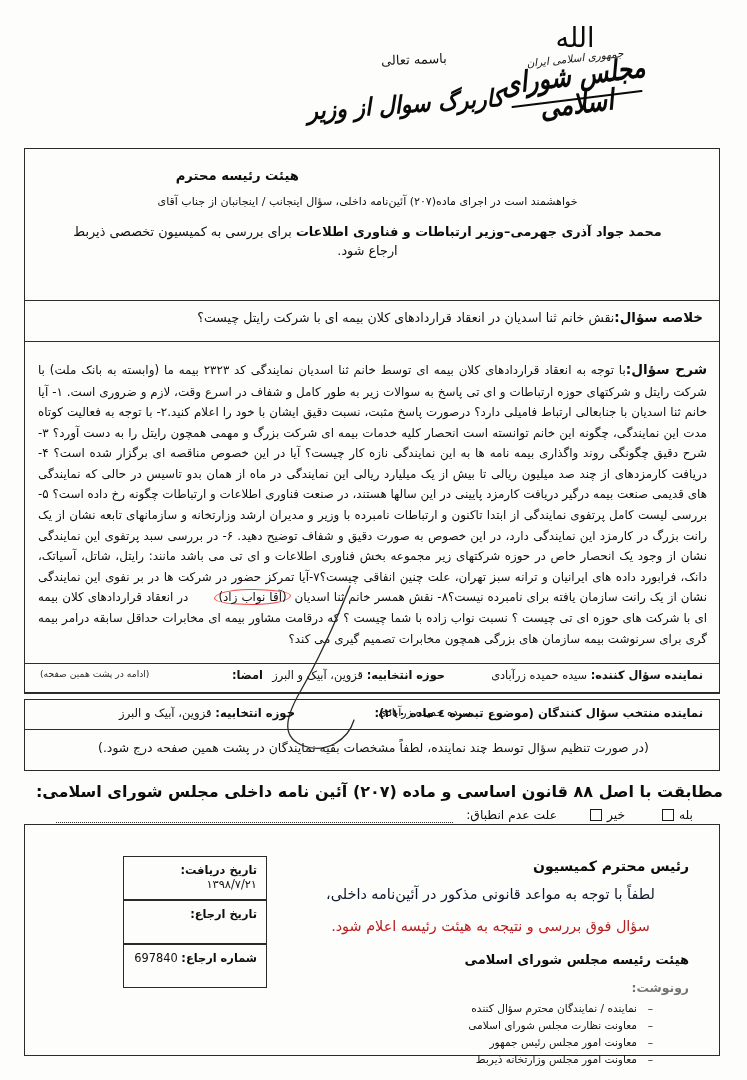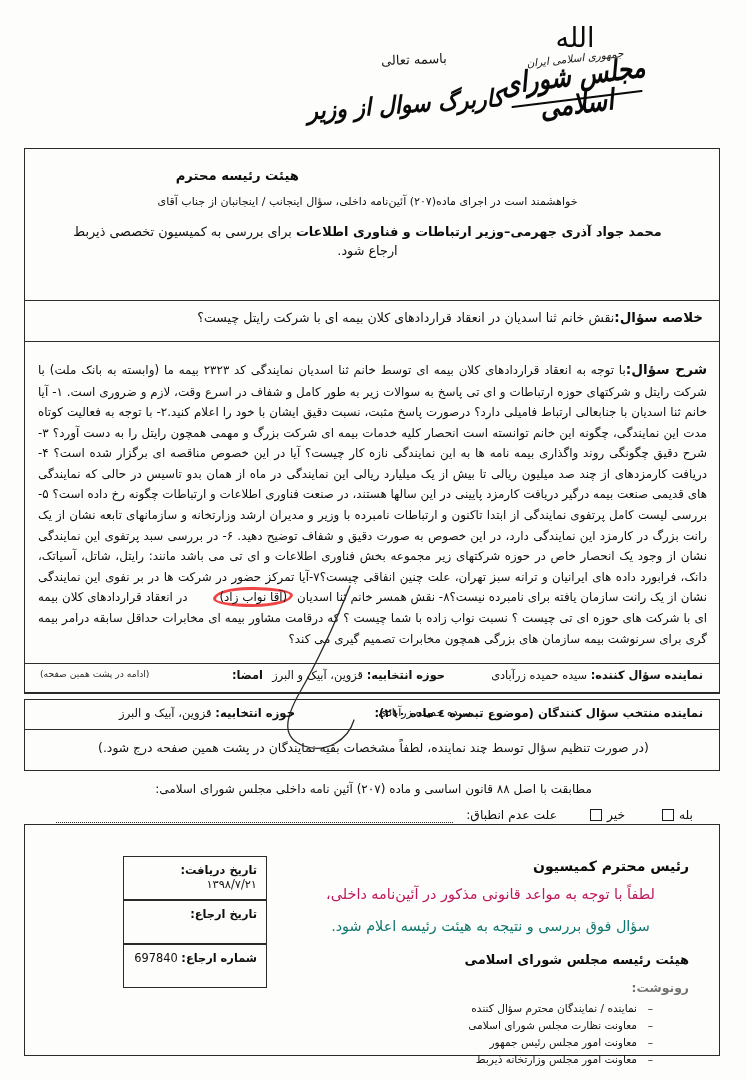--- a/index.html
+++ b/index.html
@@ -167,21 +167,21 @@
     font-size: 11.9px;
     line-height: 1.73;
     text-align: justify;
     color: #0f0f0f;
   }
   .body-block .lbl {
     font-weight: bold;
     font-size: 13.6px;
   }
   .circled {
-    border: 3px solid #ef4444;
+    border: 1px solid #ef4444;
     border-radius: 46% 54% 50% 50% / 60% 40% 60% 40%;
     padding: 0 3px;
     margin-left: 22px;
   }
 
   
   .pen-stroke {
     position: absolute;
     pointer-events: none;
   }
@@ -227,23 +227,22 @@
     font-size: 12.4px;
     color: #0f0f0f;
   }
 
   
   .conformity {
     position: absolute;
     top: 782px;
     right: 24px;
     left: 24px;
-    text-align: center;
-    font-size: 12px;
-    font-weight: normal;
+    font-size: 16px;
+    font-weight: bold;
     color: #0d0d0d;
   }
   .check-row {
     position: absolute;
     top: 808px;
     right: 44px;
     left: 40px;
     height: 24px;
     font-size: 12.3px;
     color: #0f0f0f;
@@ -287,31 +286,31 @@
     font-weight: bold;
     color: #0b0b0b;
   }
   .commission-l1 {
     position: absolute;
     top: 884px;
     right: 58px;
     left: 292px;
     font-size: 14.4px;
     text-align: center;
-    color: #be185d;
+    color: #0f172a;
     line-height: 1.5;
   }
   .commission-l2 {
     position: absolute;
     top: 916px;
     right: 58px;
     left: 292px;
     font-size: 14.4px;
     text-align: center;
-    color: #0f766e;
+    color: #b91c1c;
     line-height: 1.5;
   }
   .commission-sign {
     position: absolute;
     top: 952px;
     right: 58px;
     font-size: 13px;
     font-weight: bold;
     color: #0b0b0b;
   }

